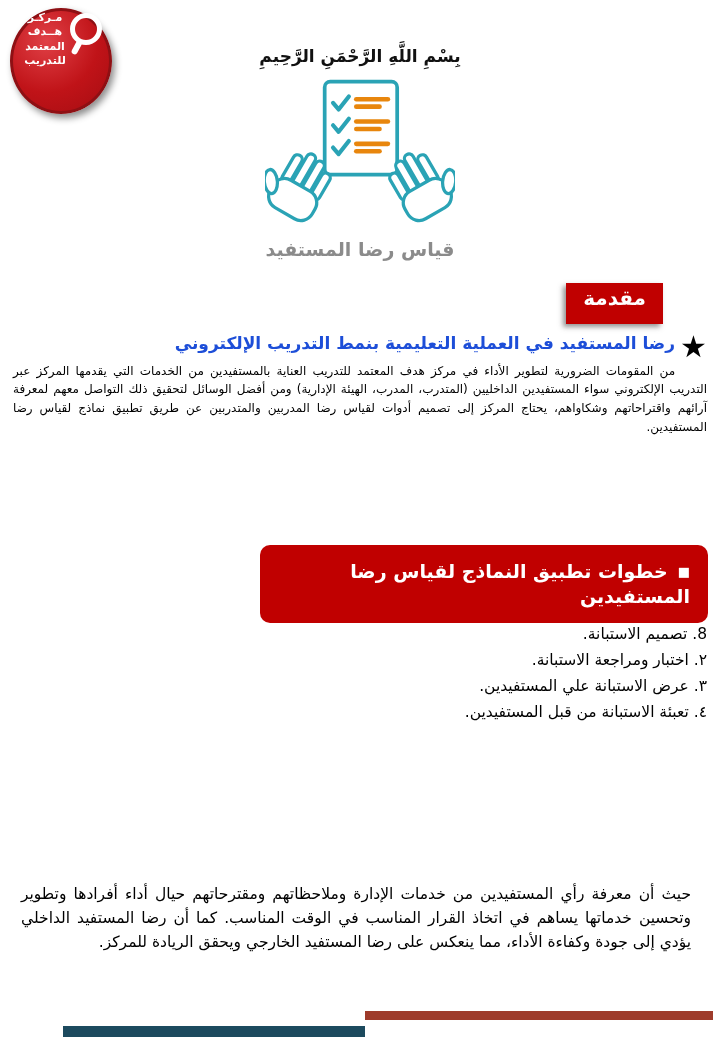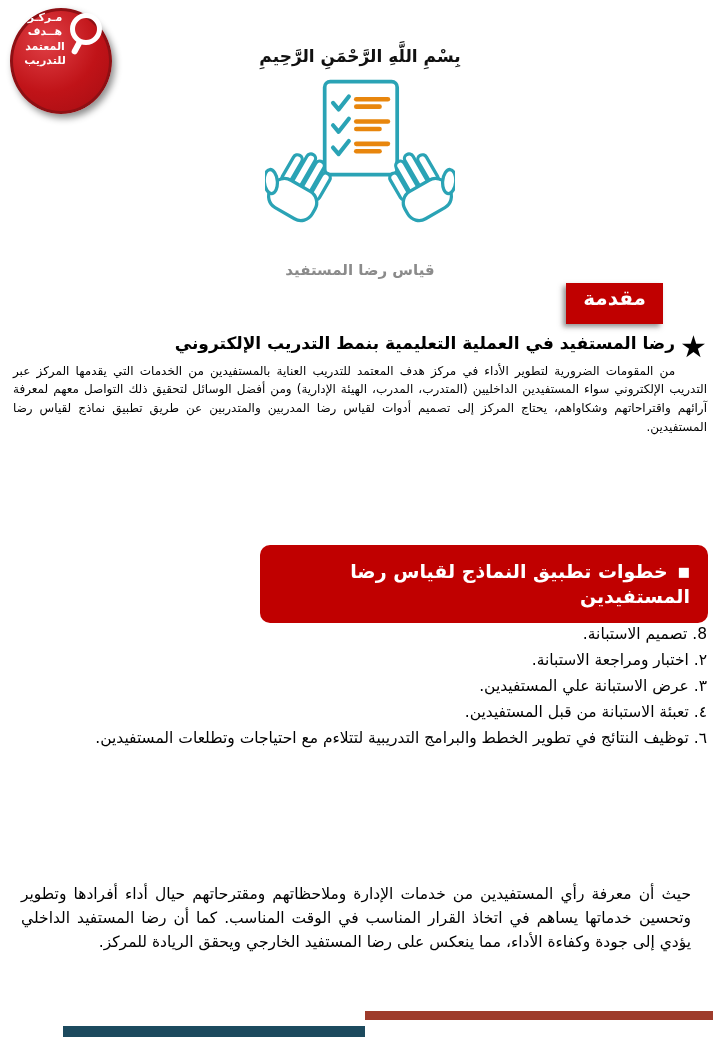--- a/index.html
+++ b/index.html
@@ -41,36 +41,36 @@
   }
 
   
   .illustration {
     position:absolute; top:76px; left:50%; transform:translateX(-50%);
     width:190px; height:158px;
   }
   .illustration svg { width:100%; height:100%; display:block; }
   .caption {
     position:absolute; top:238px; left:0; right:0; text-align:center;
-    color:#8b8b8b; font-weight:bold; font-size:15px;margin-top:23px;
+    color:#8b8b8b; font-weight:bold; font-size:19px;
   }
 
   
   .intro-banner {
     position:absolute; top:283px; right:57px;
     background:#c00000; color:#ffffff; font-weight:bold; font-size:20px;
     padding:3px 17px 14px; box-shadow:-3px 3px 5px rgba(90,90,90,.65);
   }
 
   
   .intro-section { position:absolute; top:331px; right:13px; left:13px; }
   .star {
     float:right; font-size:30px; line-height:1; margin-left:5px; margin-top:1px; color:#000;
   }
-  .intro-heading { color:#000000; font-weight:bold; font-size:17px; line-height:1.5; }
+  .intro-heading { color:#1d4ed8; font-weight:bold; font-size:17px; line-height:1.5; }
   .intro-body {
     margin:5px 0 0; font-size:12px; line-height:1.58; text-align:justify; color:#000;
   }
 
   
   .steps-banner {
     position:absolute; top:545px; right:12px; width:448px; box-sizing:border-box;
     background:#c00000; border-radius:10px; color:#fff; font-weight:bold;
     font-size:19px; padding:14px 18px 15px; line-height:1.3;margin-left:20px;
   }
@@ -170,21 +170,20 @@
 
   <div class="steps-banner">
     <span class="square-bullet">■</span><span>خطوات تطبيق النماذج لقياس رضا المستفيدين</span>
   </div>
 
   <ul class="steps-list">
     <li>8. تصميم الاستبانة.</li>
     <li>٢. اختبار ومراجعة الاستبانة.</li>
     <li>٣. عرض الاستبانة علي المستفيدين.</li>
     <li>٤. تعبئة الاستبانة من قبل المستفيدين.</li>
-    <li>٦. توظيف النتائج في تطوير الخطط والبرامج التدريبية لتتلاءم مع احتياجات وتطلعات المستفيدين.</li>
   </ul>
 
   <p class="closing">حيث أن معرفة رأي المستفيدين من خدمات الإدارة وملاحظاتهم ومقترحاتهم حيال أداء أفرادها وتطوير وتحسين خدماتها يساهم في اتخاذ القرار المناسب في الوقت المناسب. كما أن رضا المستفيد الداخلي يؤدي إلى جودة وكفاءة الأداء، مما ينعكس على رضا المستفيد الخارجي ويحقق الريادة للمركز.</p>
 
   <div class="footer-bar-red"></div>
   <div class="footer-bar-teal"></div>
 
 </div>
 
 </body></html>

